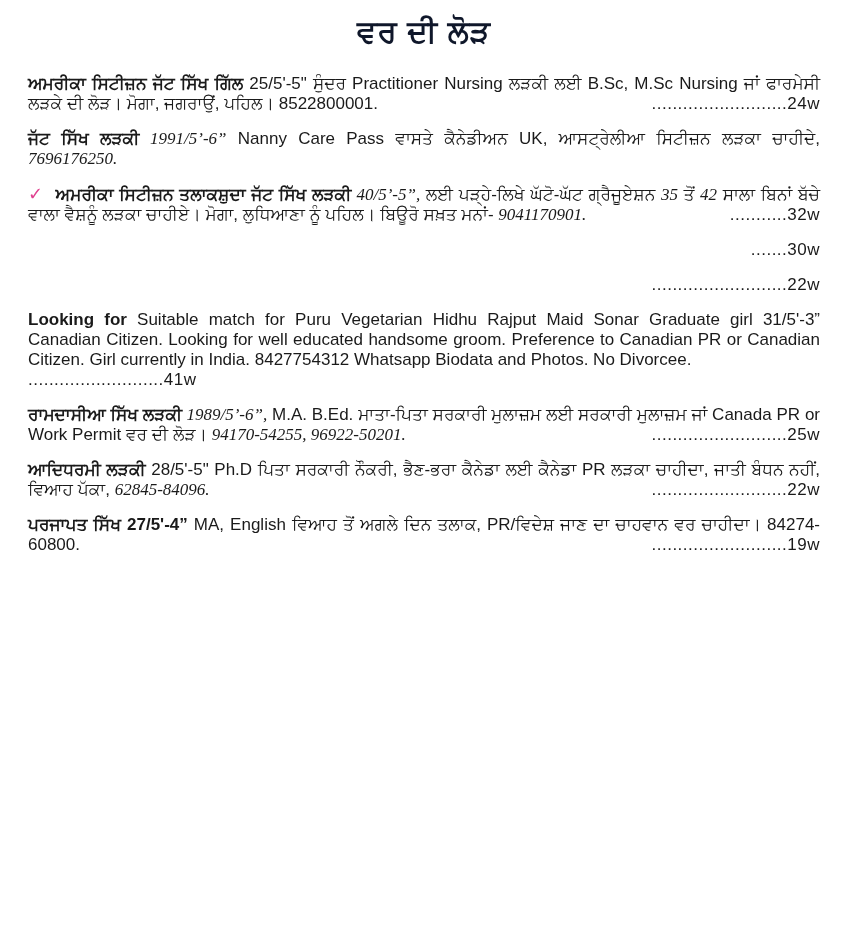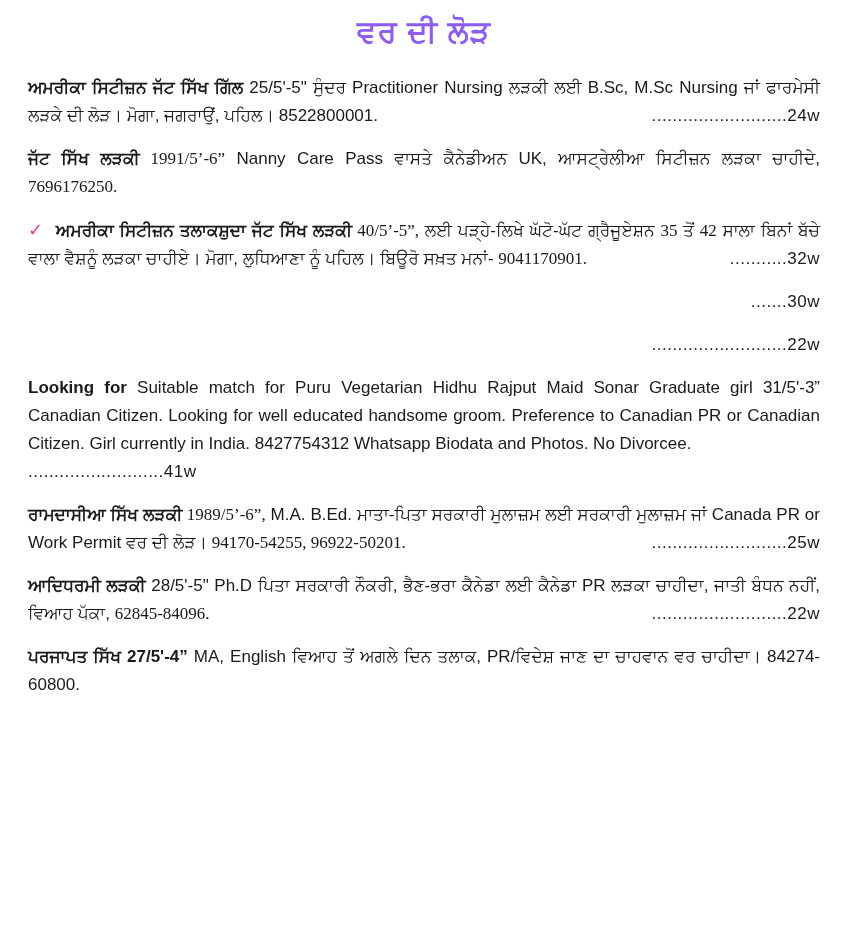--- a/index.html
+++ b/index.html
@@ -12,33 +12,33 @@
     font-family: "Liberation Sans", "DejaVu Sans", sans-serif;
     color: #1a1a1a;
     overflow: hidden;
   }
   .title {
     text-align: center;
     font-size: 31px;
     font-weight: 700;
     letter-spacing: 1px;
     margin: 6px 0 24px 0;
-    color: #8b5cf6;
+    color: #0f172a;
   }
   .ads { display: block; }
   .ad {
     font-size: 17px;
-    line-height: 28px;
+    line-height: 20px;
     text-align: justify;
     margin: 0 0 15px 0;
     color: #1a1a1a;
   }
   .ad::after { content: ""; display: block; clear: both; }
   .lead { font-weight: 700; }
-  .serif { font-family: "Liberation Serif", "DejaVu Serif", serif; }
+  .serif { font-family: "Liberation Serif", "DejaVu Serif", serif; font-style: italic; }
   .check {
     font-weight: 700;
     padding-right: 6px;
     font-size: 18px;
   }
   .tail {
     float: right;
     white-space: nowrap;
     letter-spacing: 0.5px;
   }
@@ -101,15 +101,16 @@
 
   <p class="ad">
     
     <span class="ad-text"><span class="lead">ਆਦਿਧਰਮੀ ਲੜਕੀ</span><span> 28/5'-5"  Ph.D ਪਿਤਾ ਸਰਕਾਰੀ ਨੌਕਰੀ, ਭੈਣ-ਭਰਾ  ਕੈਨੇਡਾ ਲਈ ਕੈਨੇਡਾ PR ਲੜਕਾ ਚਾਹੀਦਾ, ਜਾਤੀ ਬੰਧਨ ਨਹੀਂ, ਵਿਆਹ ਪੱਕਾ, </span><span class="serif">62845-84096.</span></span>
     <span class="tail">..........................22w</span>
   </p>
 
   <p class="ad">
     
     <span class="ad-text"><span class="lead">ਪਰਜਾਪਤ ਸਿੱਖ 27/5'-4”</span><span>  MA, English ਵਿਆਹ ਤੋਂ ਅਗਲੇ ਦਿਨ ਤਲਾਕ, PR/ਵਿਦੇਸ਼ ਜਾਣ ਦਾ ਚਾਹਵਾਨ ਵਰ ਚਾਹੀਦਾ। 84274-60800.</span></span>
+    <span class="tail">..........................19w</span>
   </p>
 </main>
 </div>
 
 </body></html>

